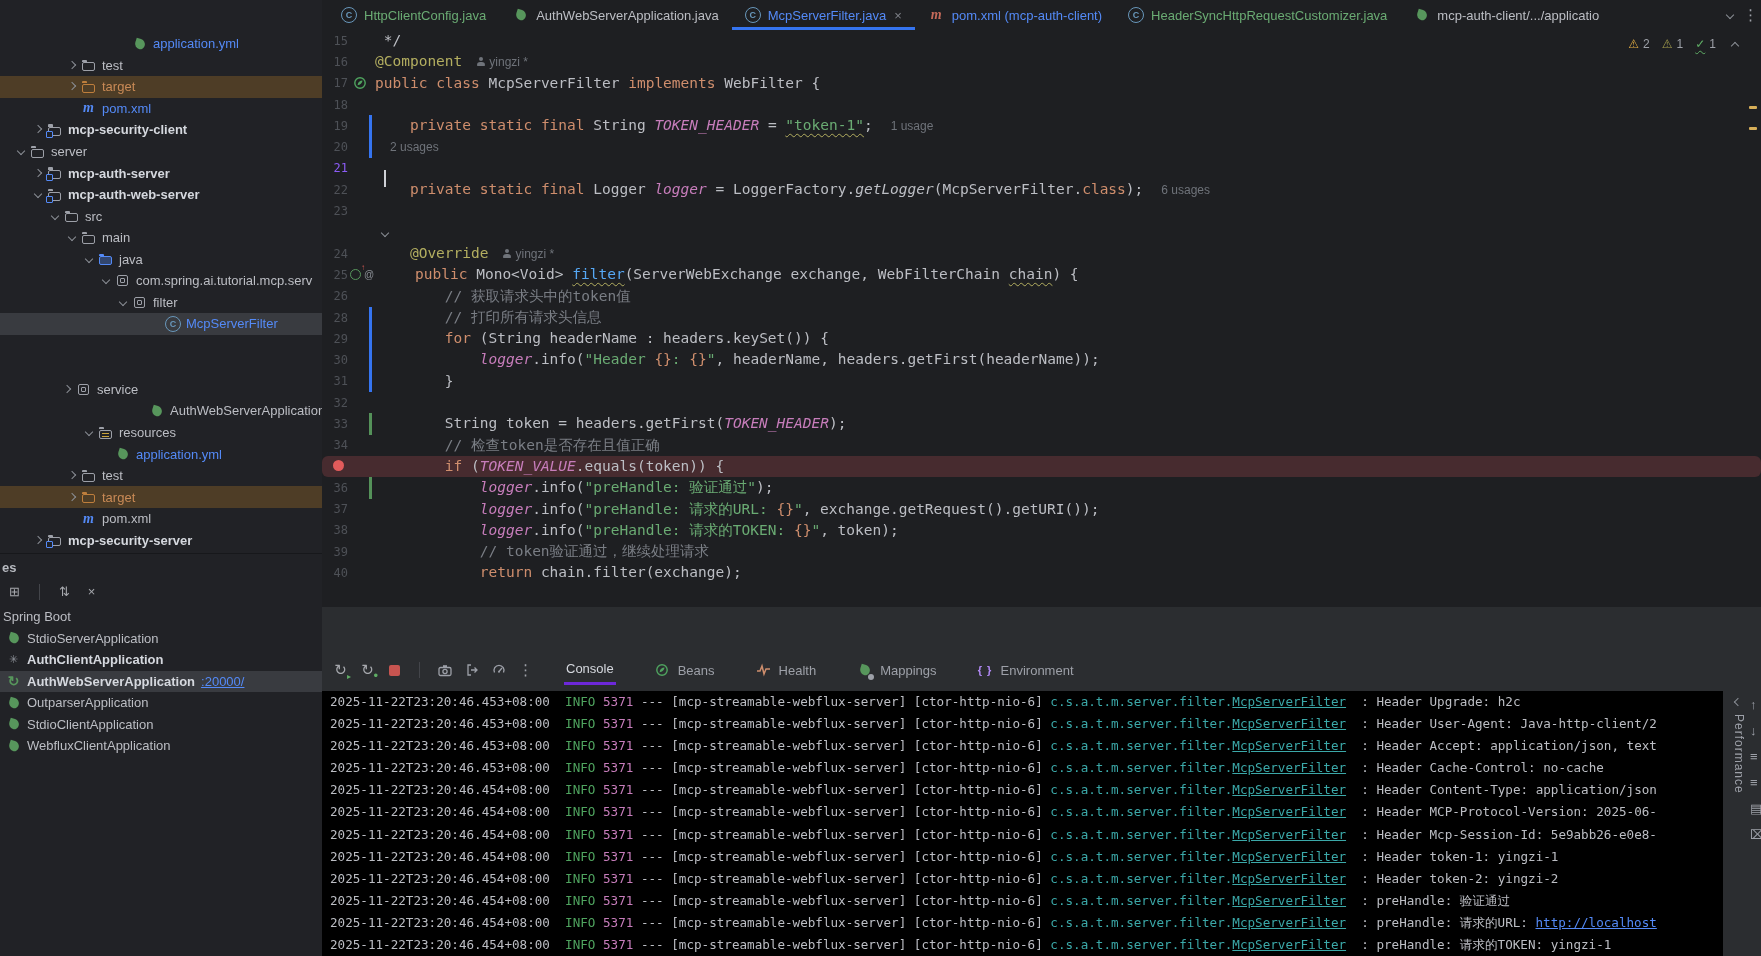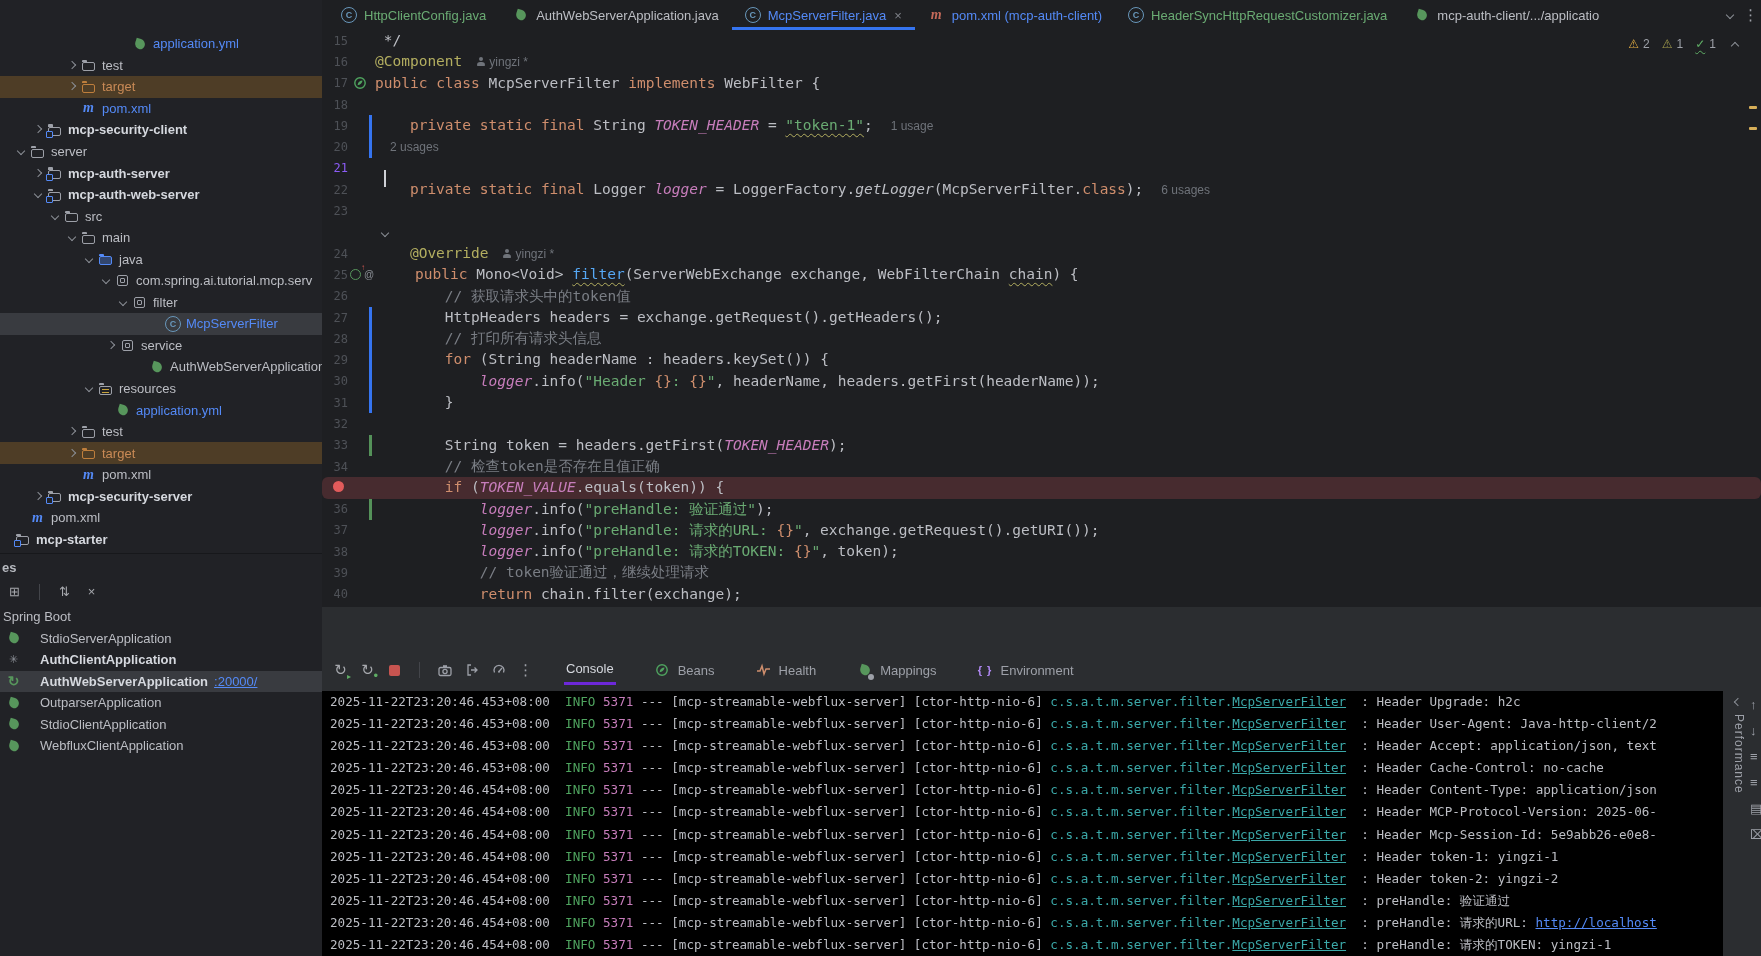--- a/index.html
+++ b/index.html
@@ -103,21 +103,21 @@
   .insp{display:flex;gap:4px;align-items:center;}
   .w-strong{color:#E8B043;}
   .w-weak{color:#A8A14E;}
   .ok-g{color:#5FAD65;text-decoration:underline wavy #5FAD65 1px;text-underline-offset:2px;}
   .stripe-mark{position:absolute;right:4px;width:8px;height:3px;border-radius:1px;background:#D6AE58;}
 
   
   #svc-title{padding:6px 0 0 2px;color:#B6B9BF;font-weight:700;}
   #svc-toolbar{display:flex;align-items:center;gap:10px;padding:8px 0 6px 6px;}
   .srow{height:21.5px;display:flex;align-items:center;padding-left:5px;white-space:nowrap;}
-  .srow .lbl{margin-left:18px;}
+  .srow .lbl{margin-left:5px;}
   .srow.selected{background:#393B40;}
   .svc-link{color:#548AF7;text-decoration:underline;margin-left:6px;}
   .sgroup{height:21.5px;display:flex;align-items:center;padding-left:3px;color:#BCBEC4;}
 
   
   #con-toolbar{height:80px;display:flex;align-items:flex-end;padding:0 0 2px 10px;box-sizing:border-box;}
   #con-icons{display:flex;align-items:center;gap:10px;height:30px;}
   #con-tabs{display:flex;gap:36px;margin-left:30px;height:30px;}
   .ctab{display:flex;align-items:center;gap:7px;color:#9DA0A8;padding:0 2px;height:30px;box-sizing:border-box;}
   .ctab.active{color:#D5D8DE;border-bottom:3px solid #6d28d9;}
@@ -230,21 +230,21 @@
           <span class="ico i-pkg">
             <i class="pkg"></i>
           </span>
           <span class="lbl">filter</span>
         </div>
         <div class="trow sel-gray" style="padding-left: 150px;">
           <span class="spc"></span>
           <span class="ico i-class">C</span>
           <span class="lbl c-blue">McpServerFilter</span>
         </div>
-        <div class="trow" style="padding-left: 104px;">
+        <div class="trow" style="padding-left: 60px; margin-top: 44px;">
           <span class="chv"></span>
           <span class="ico i-pkg">
             <i class="pkg"></i>
           </span>
           <span class="lbl">service</span>
         </div>
         <div class="trow" style="padding-left: 133px;">
           <span class="spc"></span>
           <span class="ico i-spring-run">
             <i class="leafshape"></i>
@@ -442,26 +442,20 @@
             <span class="ico i-ovr"><i class="or"></i>@</span>
           </span>
           <span class="gbar"></span>
           <span class="code"><span class="tk-d">    </span><span class="tk-k">public</span><span class="tk-d"> Mono&lt;Void&gt; </span><span class="tk-f">filter</span><span class="tk-d">(ServerWebExchange exchange, WebFilterChain </span><span class="tk-wv">chain</span><span class="tk-d">) {</span></span>
         </div>
         <div class="eline">
           <span class="gnum">26</span>
           <span class="gico"></span>
           <span class="gbar"></span>
           <span class="code"><span class="tk-m">        // 获取请求头中的token值</span></span>
-        </div>
-        <div class="eline">
-          <span class="gnum">27</span>
-          <span class="gico"></span>
-          <span class="gbar bar-blue"></span>
-          <span class="code"><span class="tk-d">        HttpHeaders headers = exchange.getRequest().getHeaders();</span></span>
         </div>
         <div class="eline">
           <span class="gnum">28</span>
           <span class="gico"></span>
           <span class="gbar bar-blue"></span>
           <span class="code"><span class="tk-m">        // 打印所有请求头信息</span></span>
         </div>
         <div class="eline">
           <span class="gnum">29</span>
           <span class="gico"></span>

